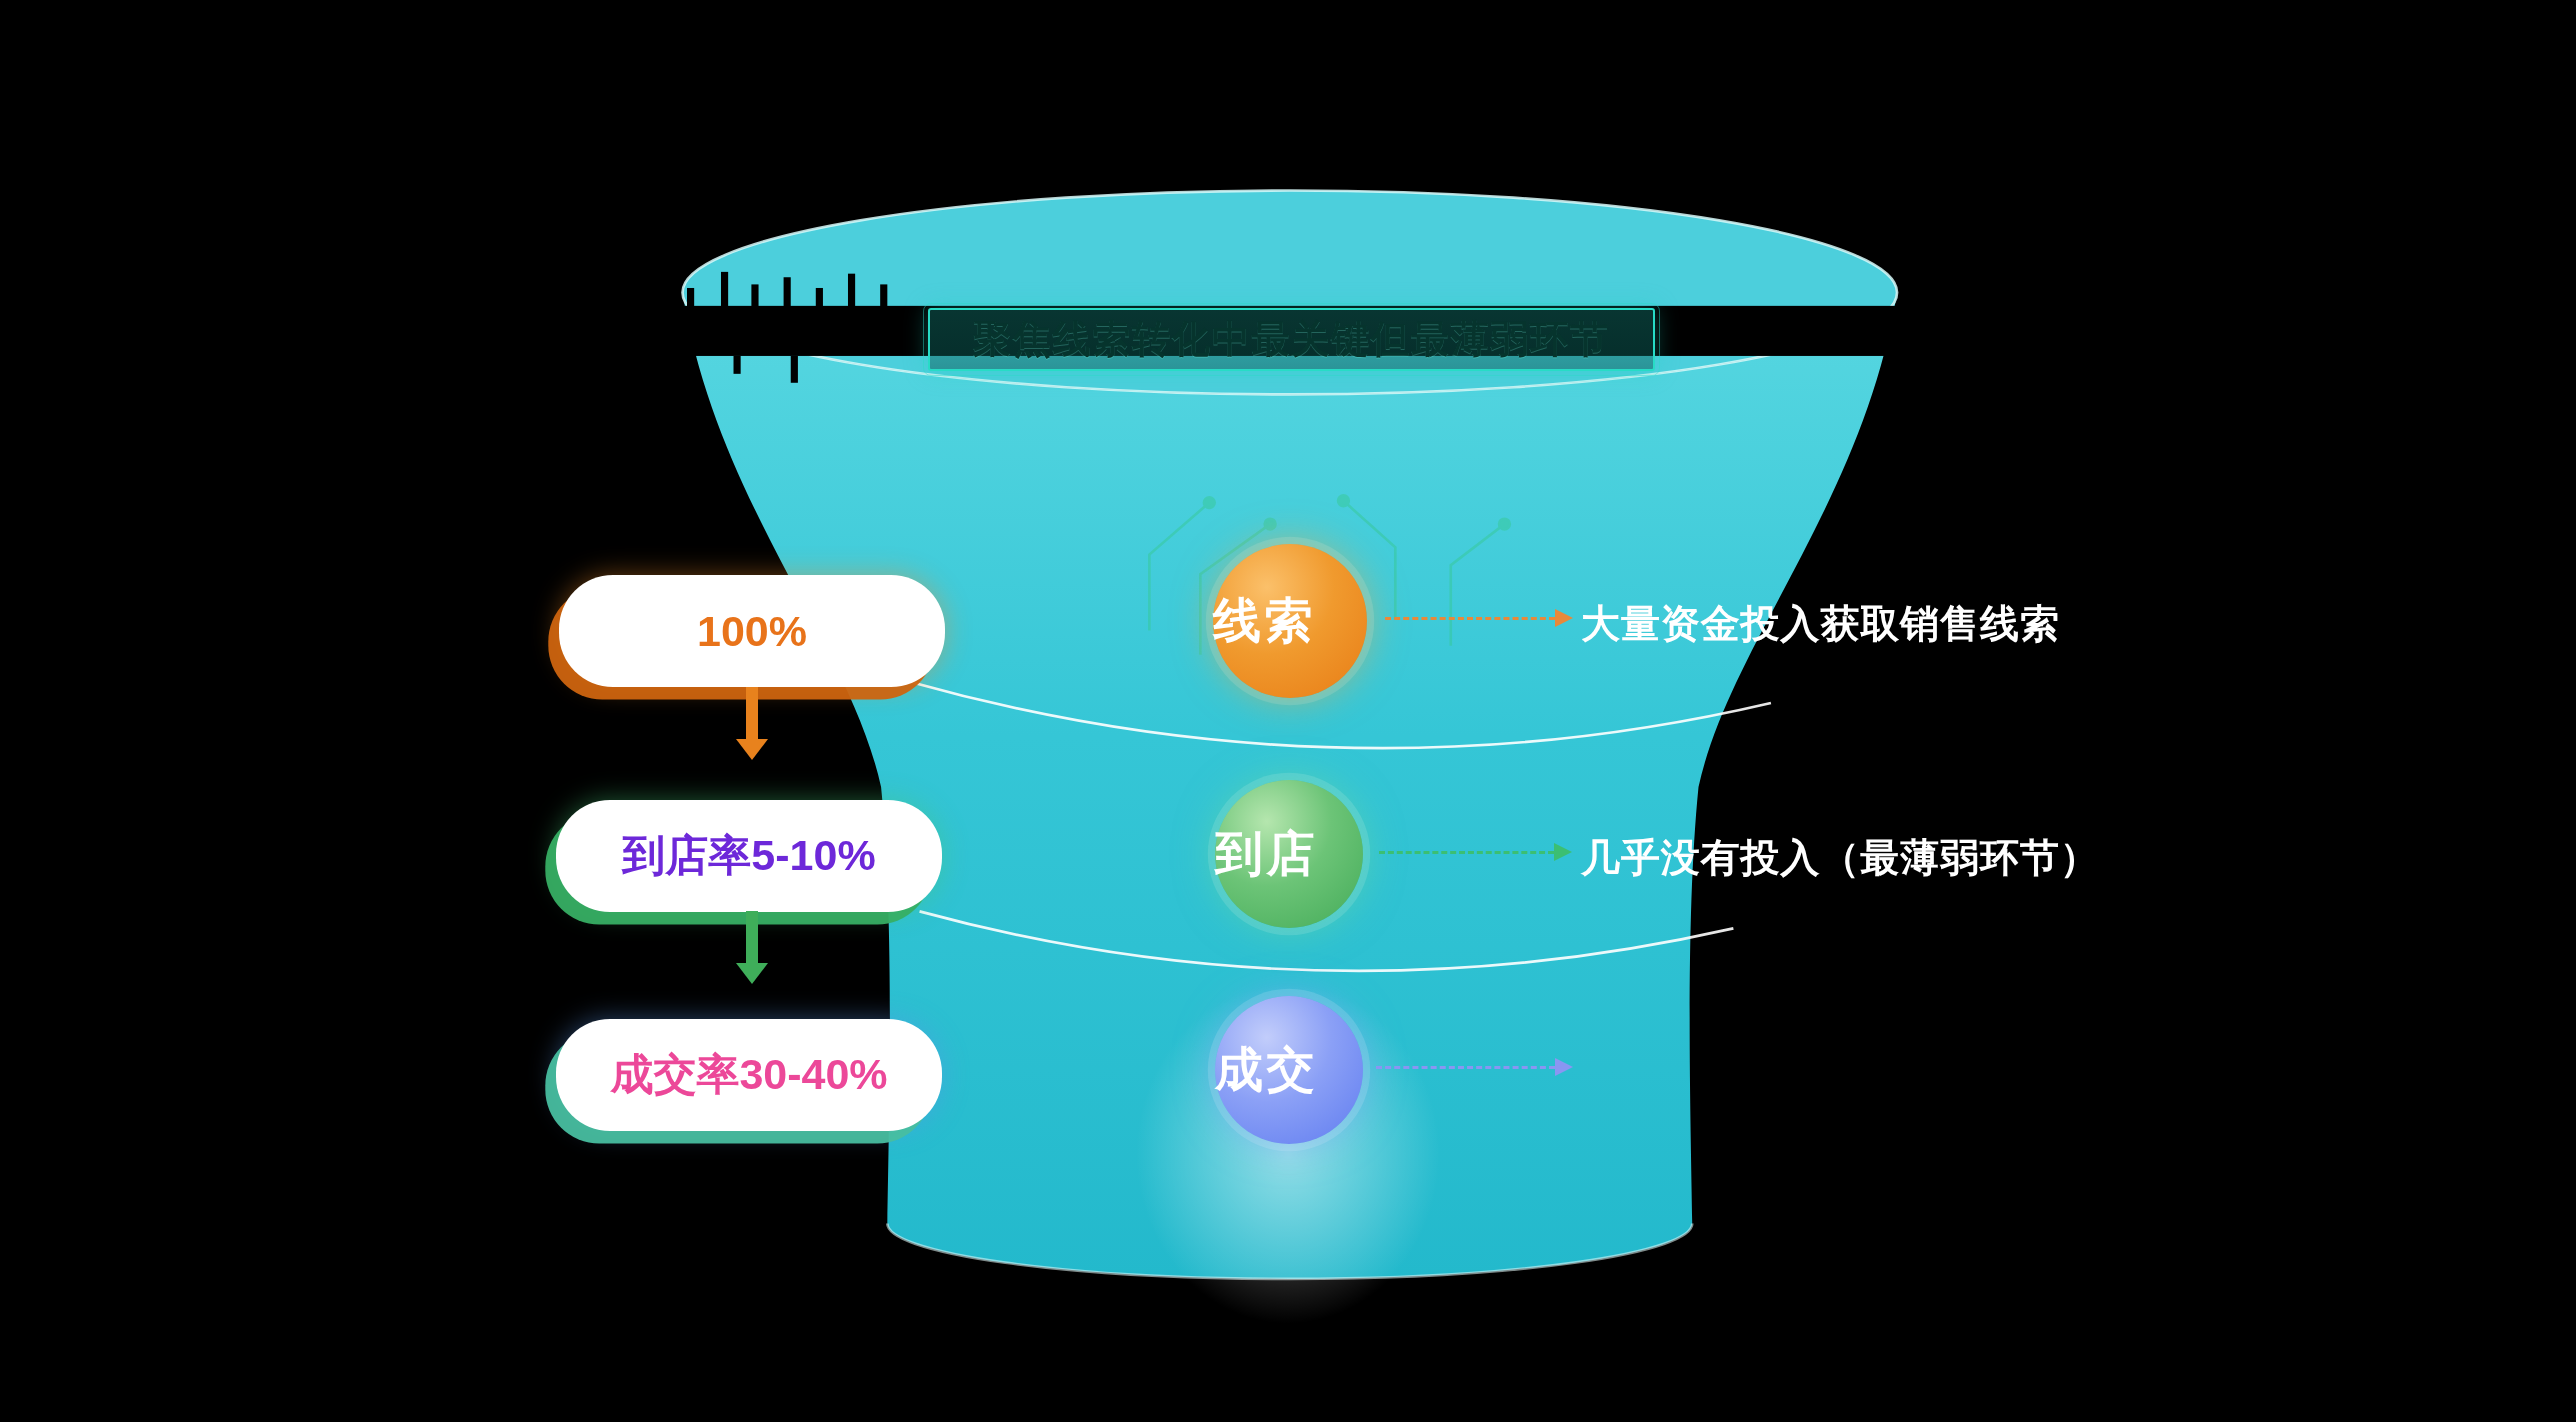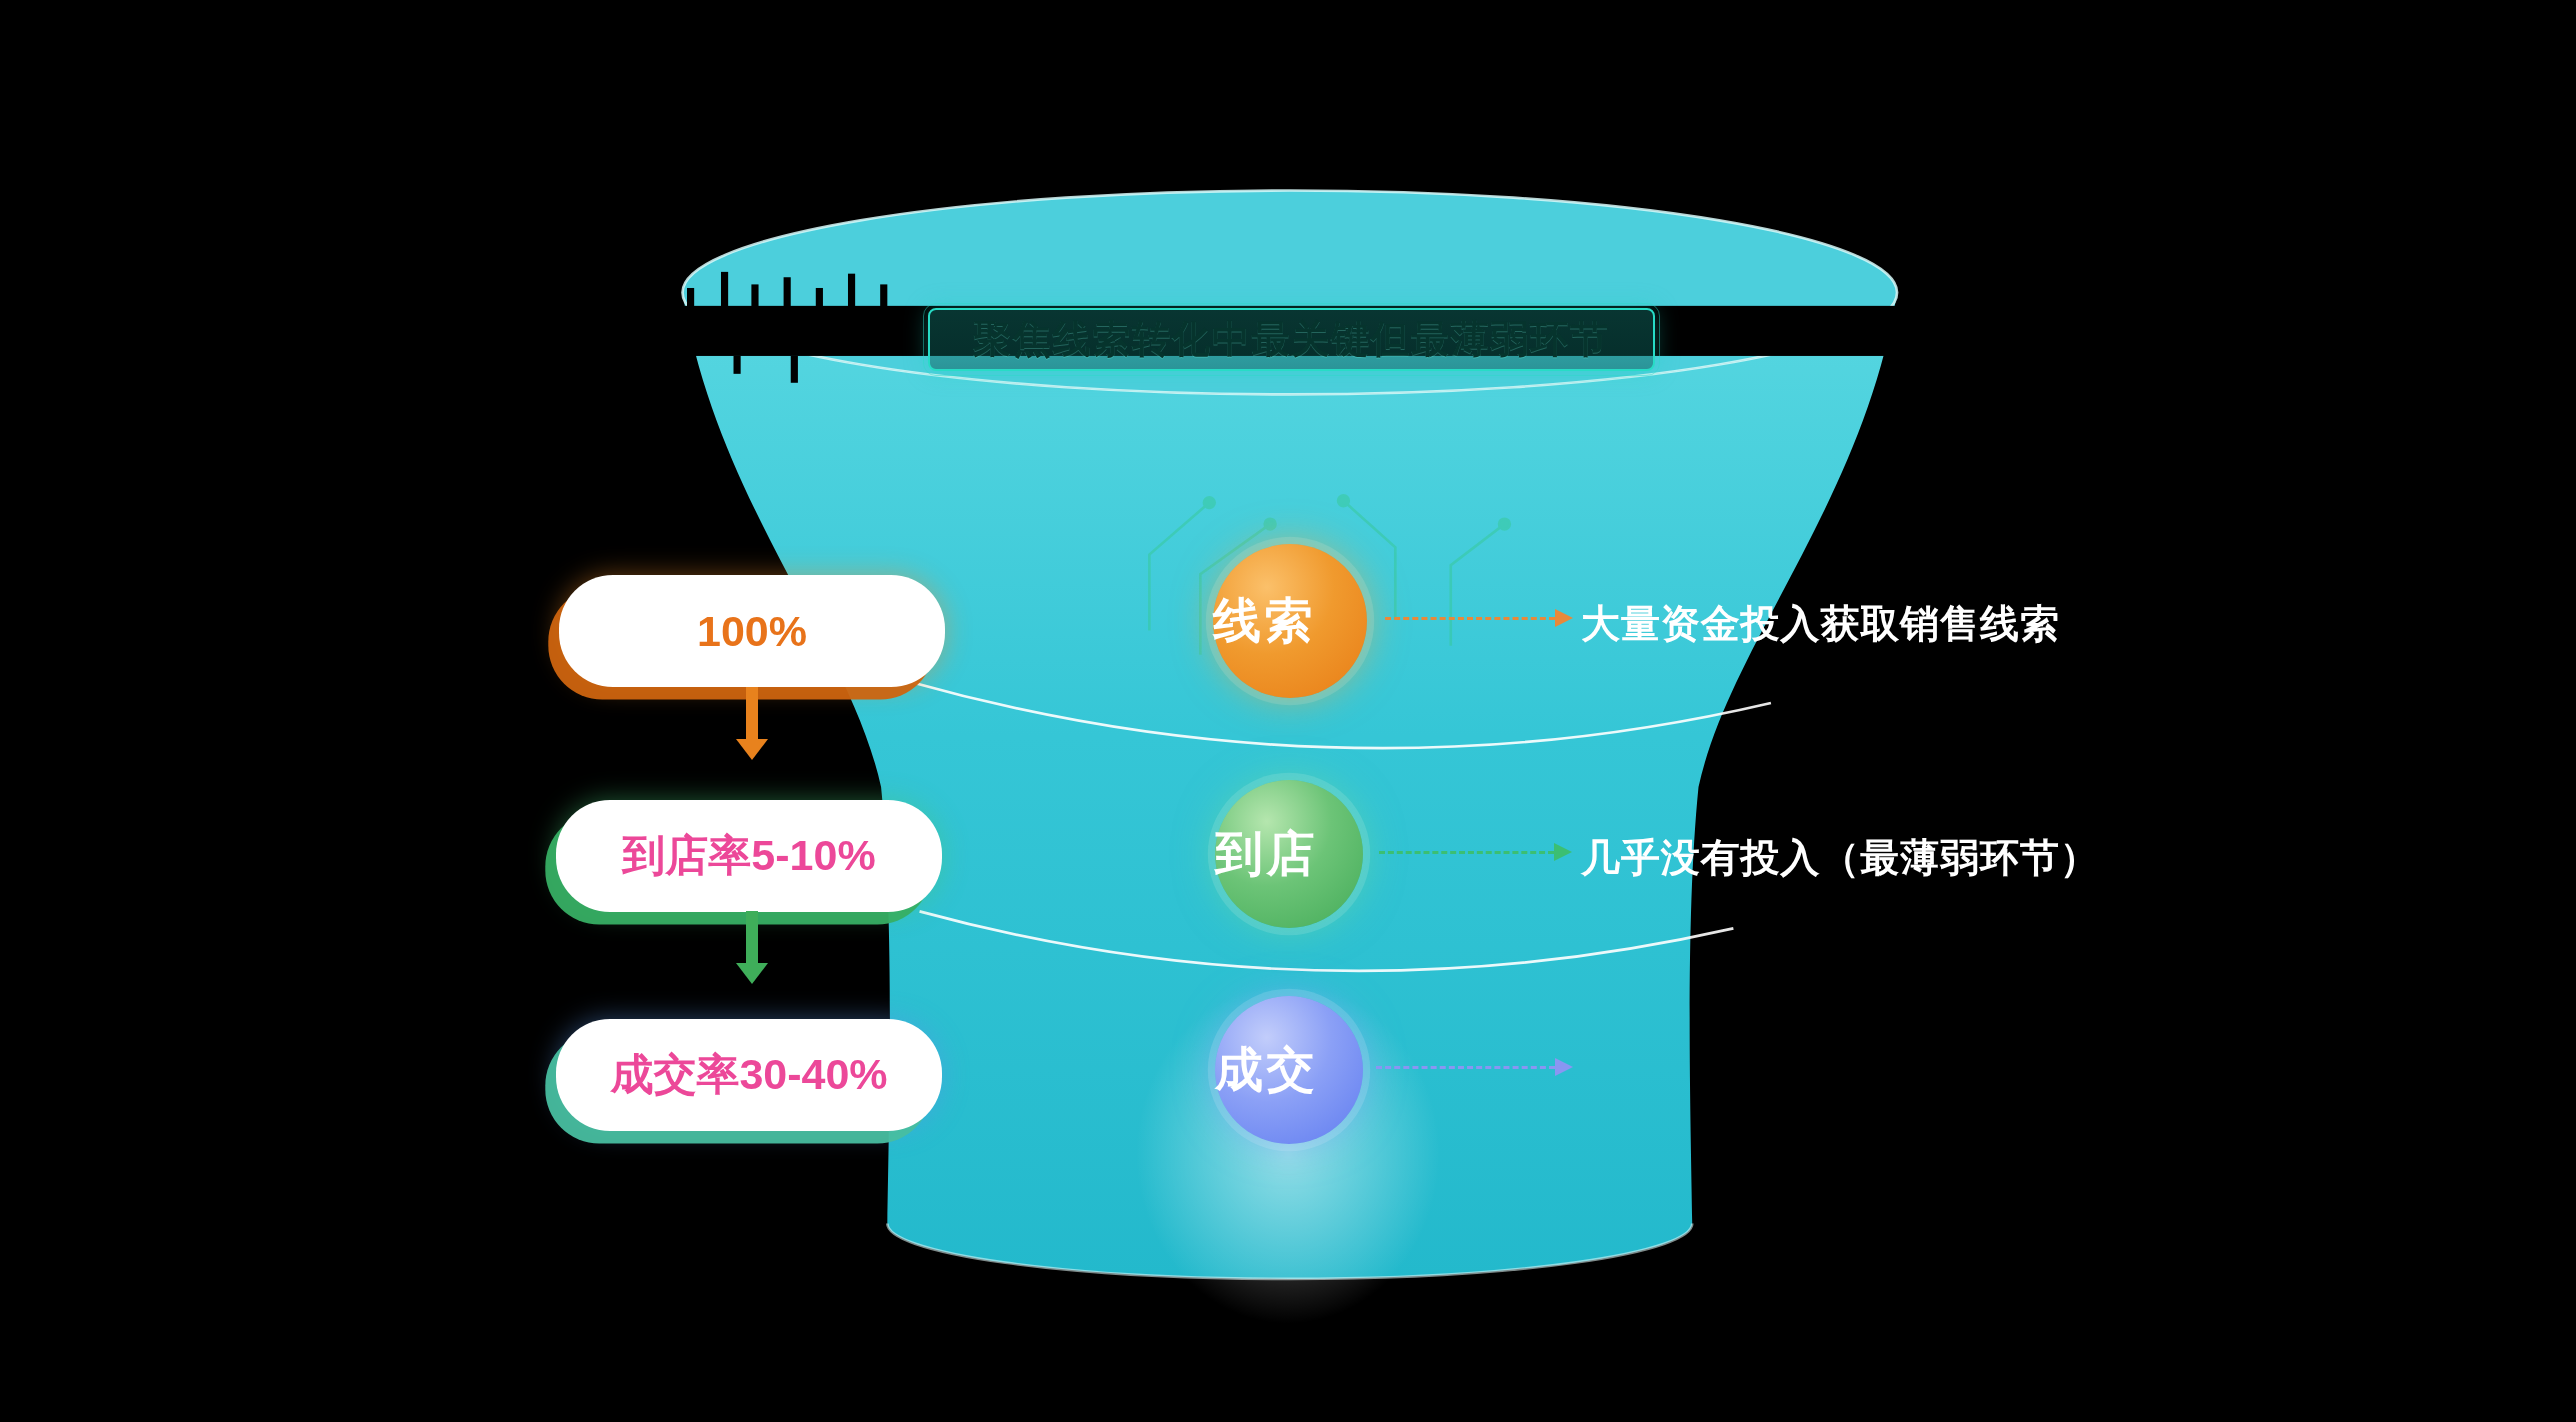--- a/index.html
+++ b/index.html
@@ -7,38 +7,38 @@
     position:relative;width:2576px;height:1422px;overflow:hidden;background:#000;
     font-family:"Liberation Sans","DejaVu Sans",sans-serif;
   }
   .art-layer{position:absolute;left:0;top:0;width:2576px;height:1422px;}
 
   
   .title-badge{
     position:absolute;left:928px;top:308px;width:723px;height:59px;
     display:flex;align-items:center;justify-content:center;
     background:linear-gradient(180deg,rgba(22,140,130,0.38),rgba(10,90,84,0.5));
-    border:2.7px solid #27dcc6;border-radius:8px;
+    border:2.7px solid #27dcc6;border-radius:3px;
     outline:1.8px solid rgba(40,220,200,0.45);outline-offset:4.5px;
     box-shadow:0 0 23px rgba(30,210,190,0.35);
   }
   .title-badge span{
     font-size:38px;font-weight:bold;color:#06342d;letter-spacing:1.8px;white-space:nowrap;
     text-shadow:0 0.9px 0 rgba(120,250,230,0.25);
   }
 
   
   .pill{
     position:absolute;width:386px;height:112px;border-radius:54px;background:#ffffff;
     display:flex;align-items:center;justify-content:center;
     font-size:43px;font-weight:bold;white-space:nowrap;
   }
   .pill-1{left:559px;top:575px;color:#e8731a;
     box-shadow:-10.7px 12.5px 0 rgba(205,100,15,0.95),0 0 27px rgba(240,140,40,0.45);}
-  .pill-2{left:556px;top:800px;color:#ec4899;
+  .pill-2{left:556px;top:800px;color:#6d28d9;
     box-shadow:-10.7px 12.5px 0 rgba(55,175,100,0.95),0 0 27px rgba(70,200,120,0.45);}
   .pill-3{left:556px;top:1019px;color:#ec4899;
     box-shadow:-10.7px 12.5px 0 rgba(72,190,160,0.95),0 0 27px rgba(90,150,230,0.45);}
 
   
   .down-arrow{position:absolute;width:32px;}
   .down-arrow .shaft{margin:0 auto;width:12.5px;height:52px;}
   .down-arrow .head{width:0;height:0;margin:0 auto;
     border-left:16px solid transparent;border-right:16px solid transparent;}
   .down-arrow-1{left:736px;top:687px;}

